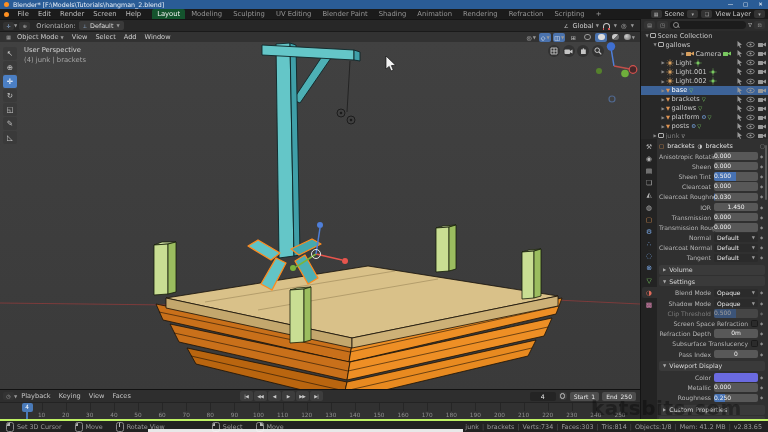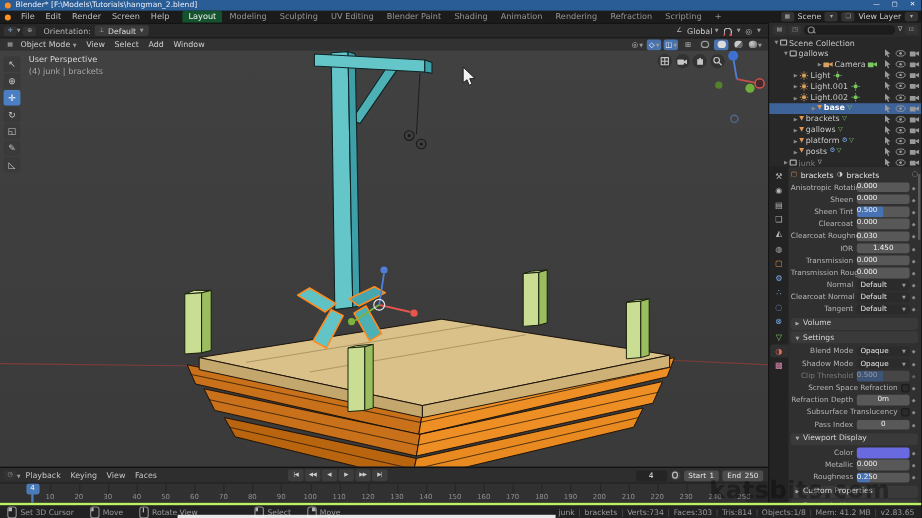--- a/index.html
+++ b/index.html
@@ -519,21 +519,21 @@
           <svg width="9" height="7">
             <ellipse cx="4.5" cy="3.5" rx="3.8" ry="2.3" fill="none" stroke="#9a9a9a" stroke-width="0.8"></ellipse>
             <circle cx="4.5" cy="3.5" r="1.1" fill="#9a9a9a"></circle>
           </svg>
           <svg width="8" height="7">
             <rect x="0" y="2" width="5" height="4" rx="0.5" fill="#9a9a9a"></rect>
             <path d="M5 3.2 8 1.6v4L5 4z" fill="#9a9a9a"></path>
           </svg>
         </span>
       </div>
-      <div class="orow selected" style="padding-left: 34px; font-weight: bold;">
+      <div class="orow selected" style="padding-left: 19px;">
         <span class="oarrow">▶</span>
         <span class="oi-mesh">▼</span>
         <span class="olabel">base</span>
         <span class="odata">
           <span class="oi-meshd">▽</span>
         </span>
         <span class="otoggles">
           <svg width="6" height="7">
             <path d="M0.5 0 L5 3.8 L2.9 4.1 L4 6.6 L3 7 L1.9 4.6 L0.5 5.8 Z" fill="#9a9a9a"></path>
           </svg>

